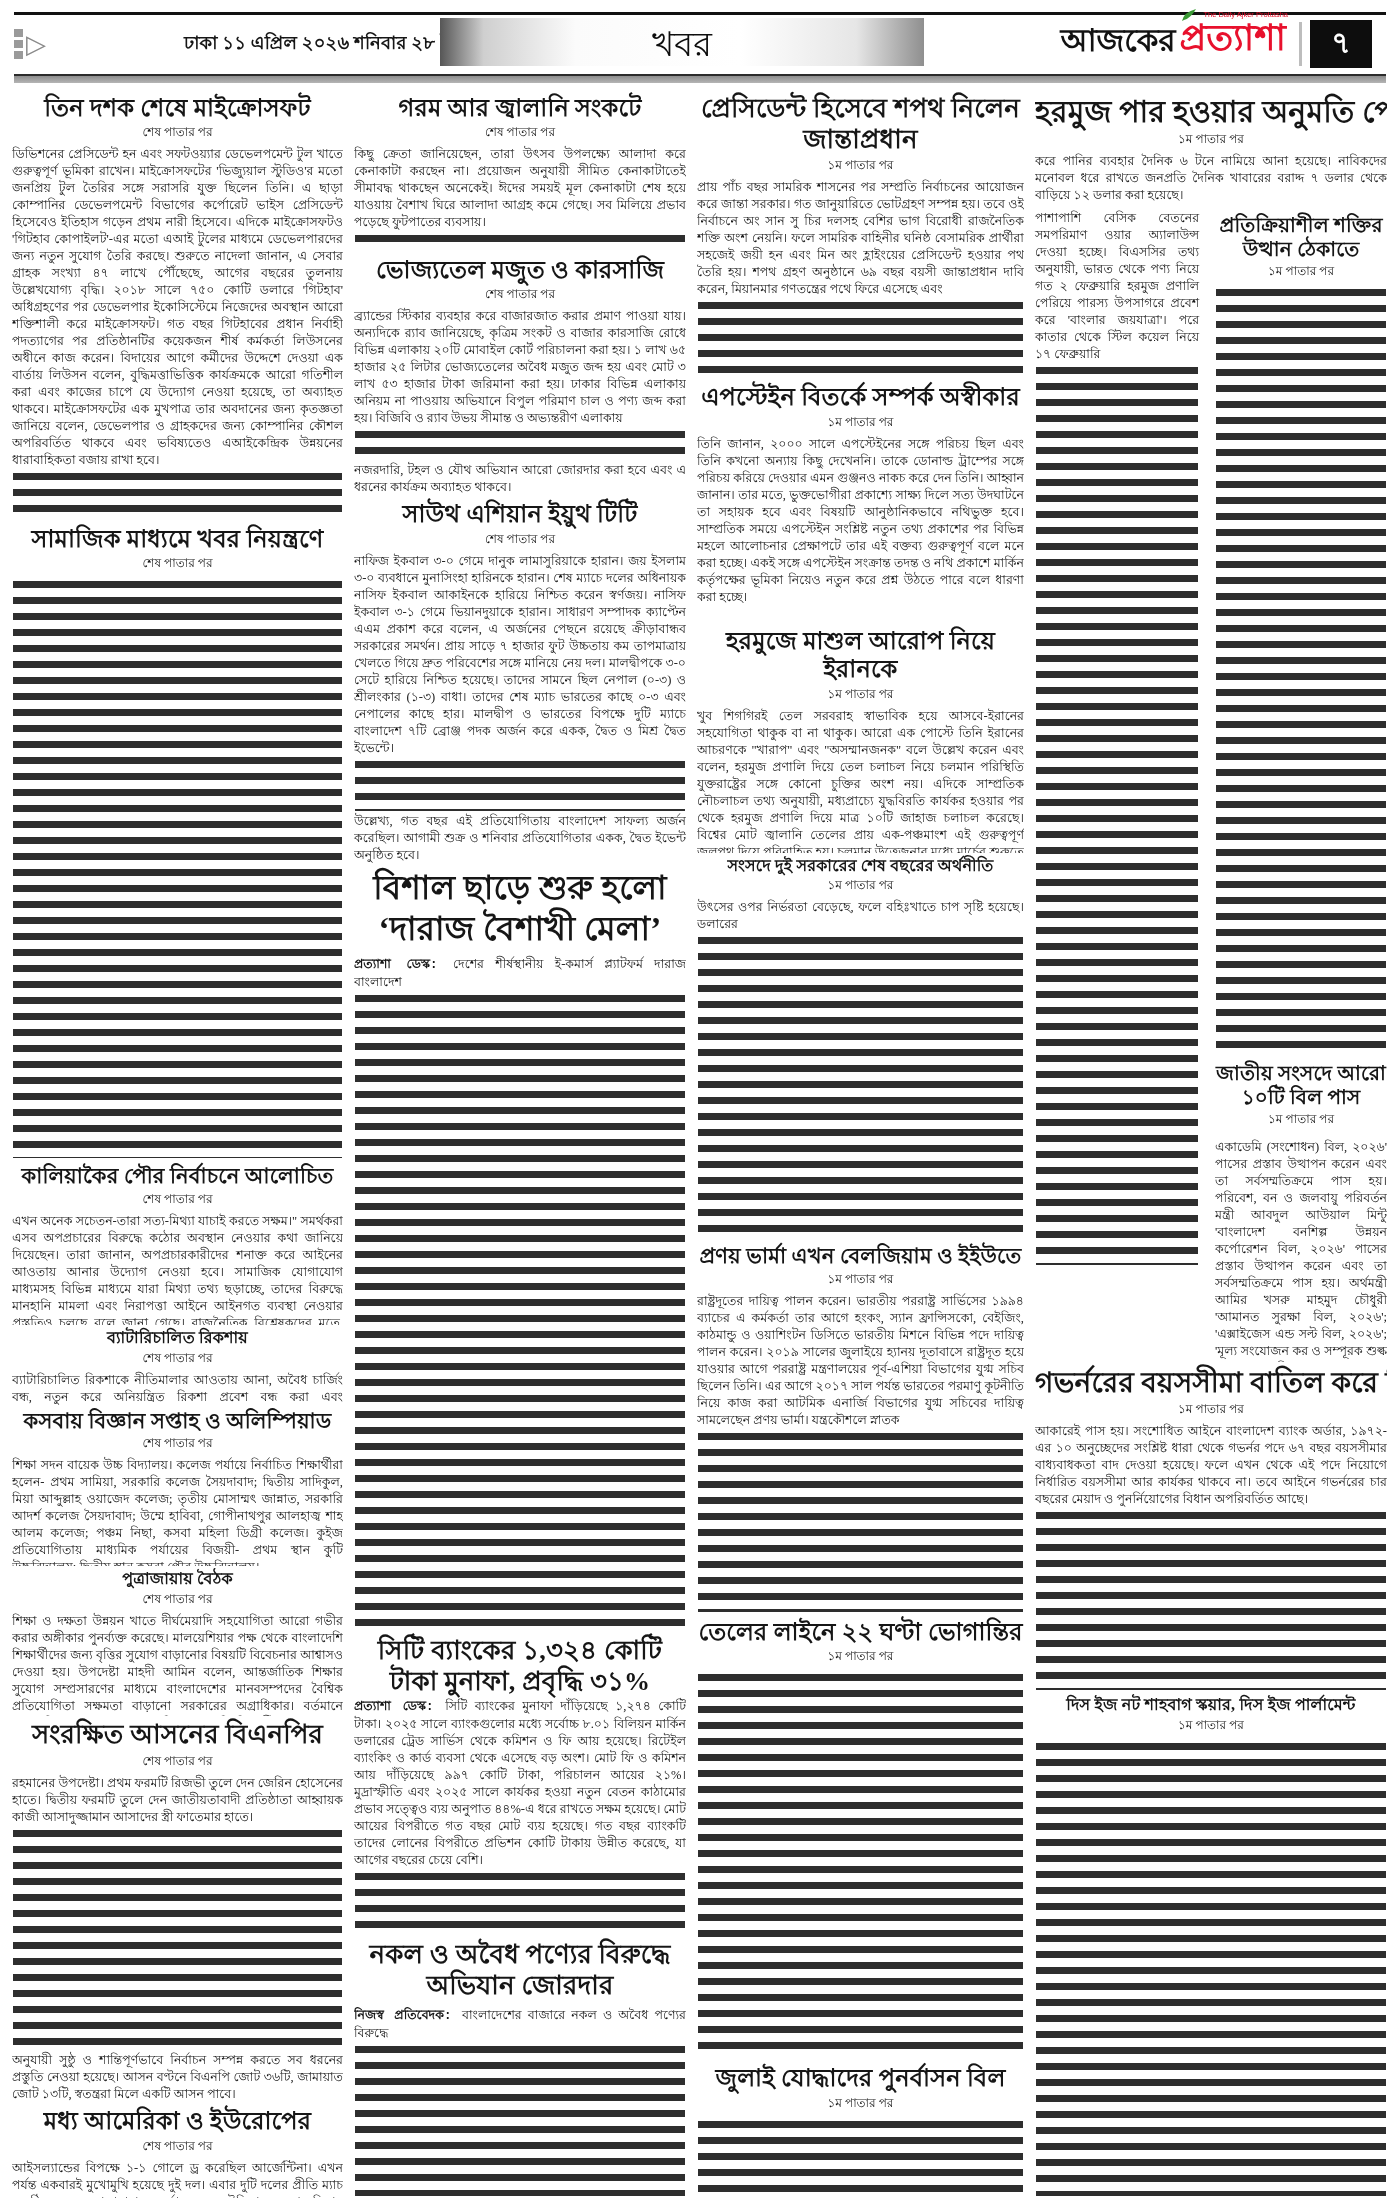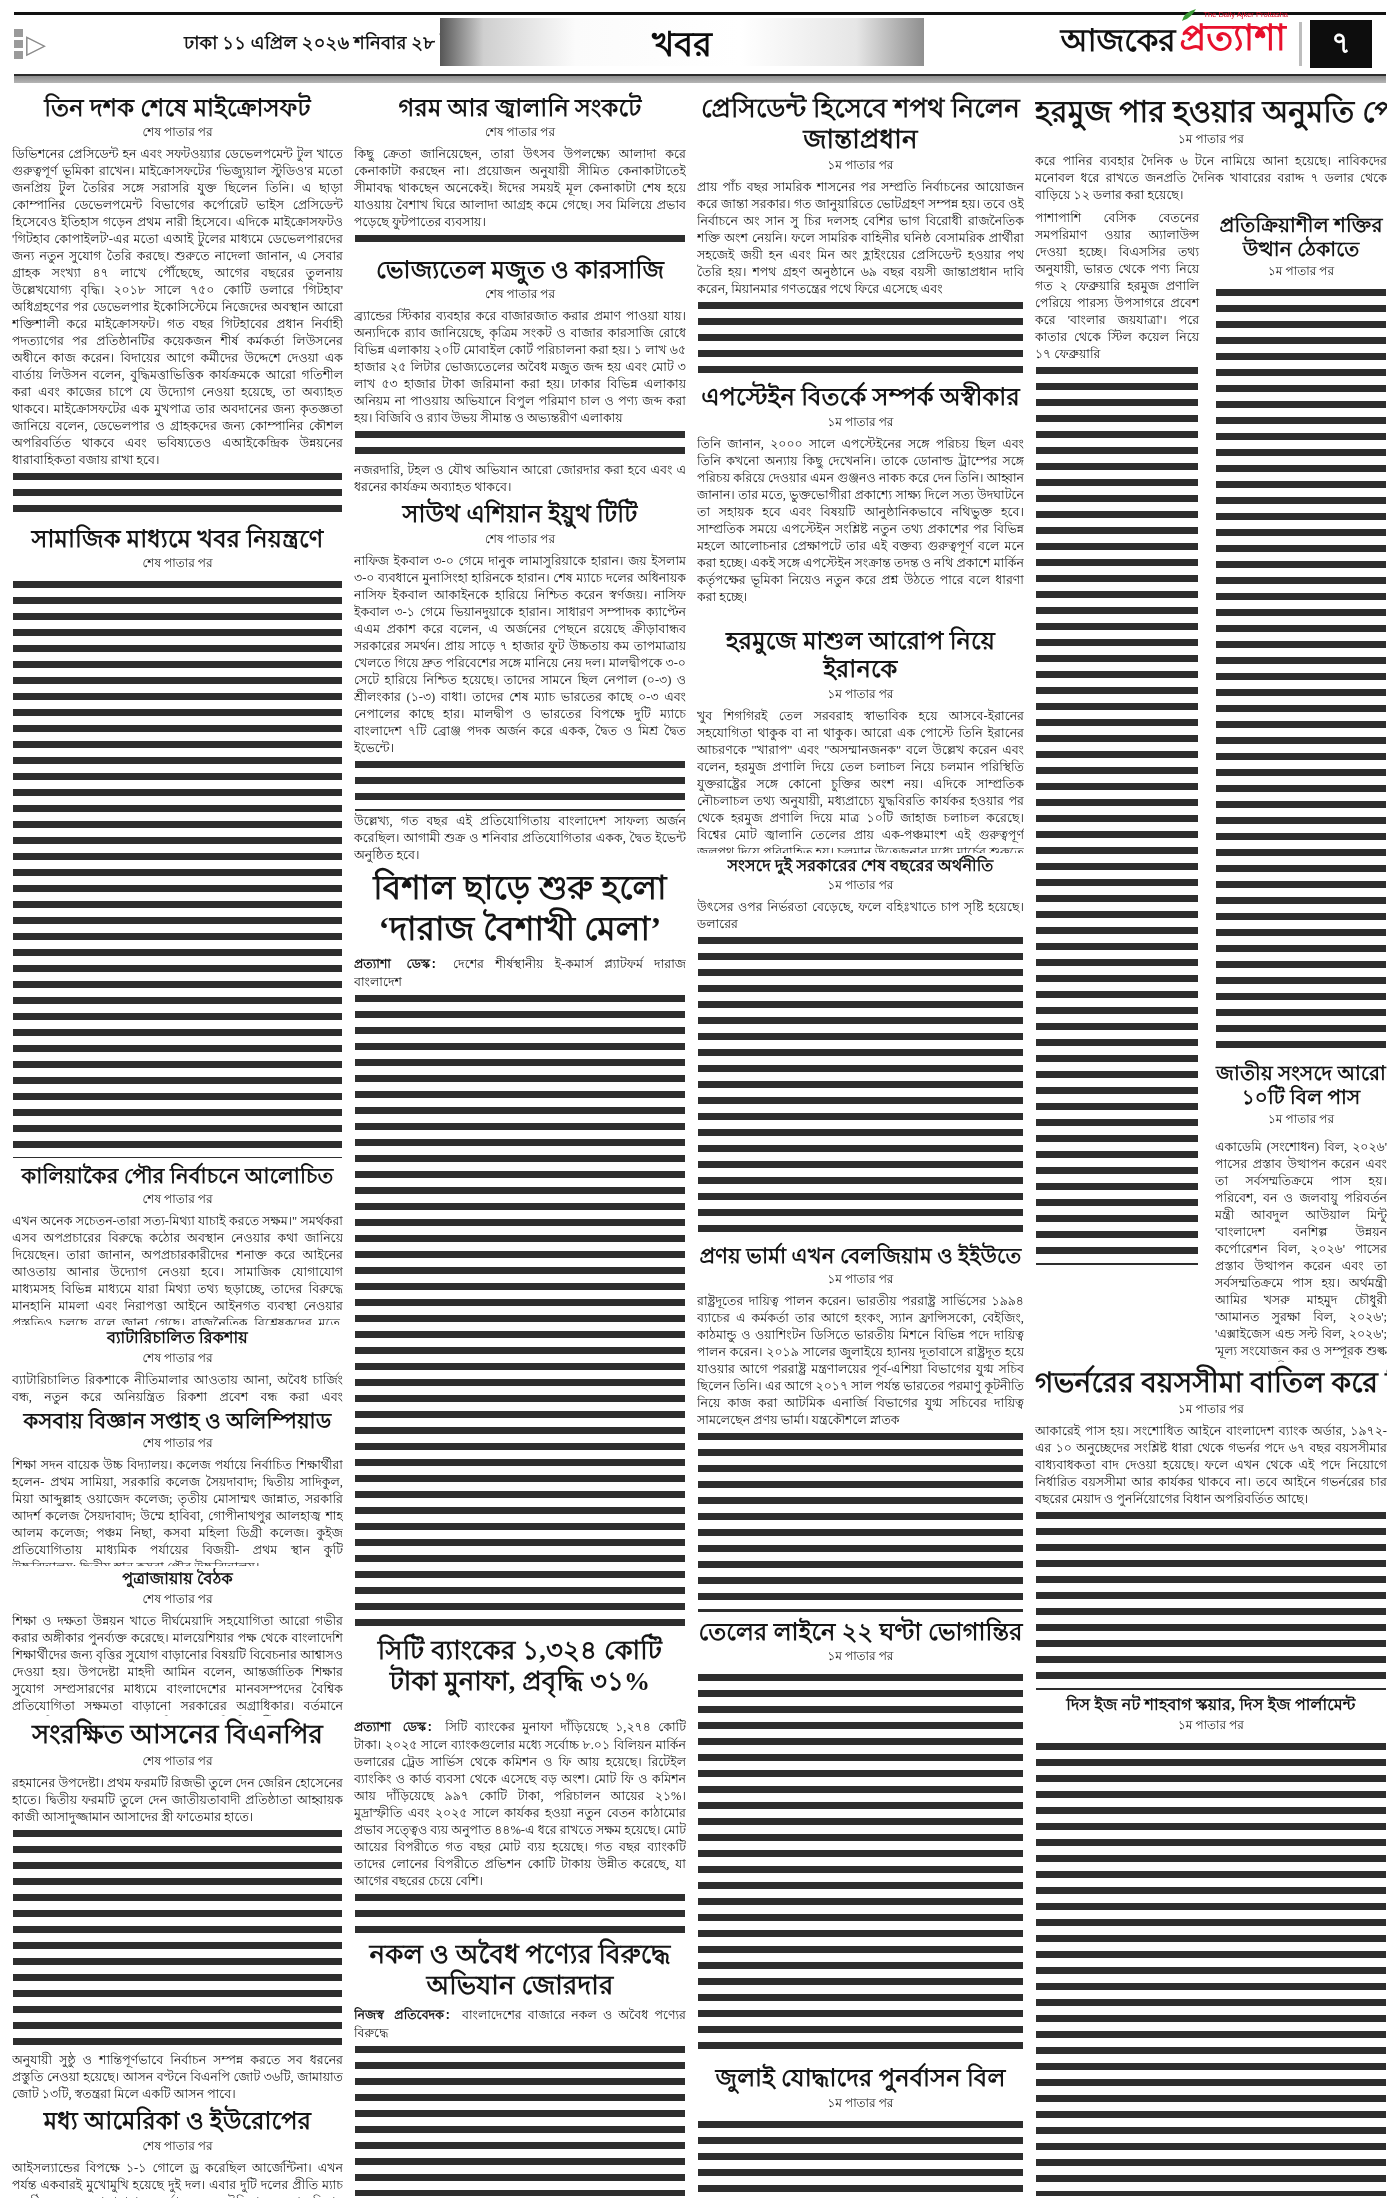--- a/index.html
+++ b/index.html
@@ -15,21 +15,21 @@
   .page-marker{width:60px; display:flex; align-items:center; gap:3px;}
   .page-marker .sq{display:flex; flex-direction:column; gap:3px;}
   .page-marker .sq i{display:block; width:9px; height:8px; background:#9a9a9a;}
   .page-marker .tri{font-size:26px; color:#8a8a8a; line-height:1; font-family:"DejaVu Sans",sans-serif;}
   .dateline-top{font-size:18px; font-weight:bold; letter-spacing:.2px; margin-left:110px; white-space:nowrap;}
   .section-box{
     position:absolute; left:426px; top:0; width:484px; height:48px;
     background:linear-gradient(90deg,#565656 0%,#cfcfcf 9%,#fbfbfb 28%,#ffffff 62%,#e6e6e6 86%,#8f8f8f 100%);
     display:flex; align-items:center; justify-content:center;
   }
-  .section-box .t{font-size:34px; font-weight:bold; color:#0d0d0d;margin-top:9px;}
+  .section-box .t{font-size:34px; font-weight:normal; color:#0d0d0d;margin-top:9px;}
   .brand{position:absolute; right:100px; top:2px; display:flex; align-items:flex-end; line-height:1;}
   .brand .black{font-size:31px; font-weight:bold; color:#121212;}
   .brand .red-wrap{position:relative; margin-left:4px;}
   .brand .red{font-size:36px; font-weight:bold; color:var(--brand-red);}
   .brand .tagline{position:absolute; right:-2px; top:-9px; font-size:7.5px; color:var(--brand-red);
     font-family:"Liberation Sans",sans-serif; white-space:nowrap;}
   .brand .leaf{position:absolute; left:2px; top:-12px; width:16px; height:14px;}
   .v-div{position:absolute; right:84px; top:4px; width:3px; height:44px; background:#bdbdbd;}
   .page-no{position:absolute; right:14px; top:2px; width:62px; height:48px; background:#0d0d0d;
     color:#fff; display:flex; align-items:center; justify-content:center; font-size:30px; font-weight:bold;}
@@ -164,21 +164,21 @@
     </article>
     <article class="art" style="height:770px">
       <h2 class="hl h32">বিশাল ছাড়ে শুরু হলো ‘দারাজ বৈশাখী মেলা’</h2>
       <p class="bd" style="margin-top:6px">
         <span class="dl">প্রত্যাশা ডেস্ক:</span><span>দেশের শীর্ষস্থানীয় ই-কমার্স প্ল্যাটফর্ম দারাজ বাংলাদেশ</span>
       </p>
       <div class="fill"></div>
     </article>
     <article class="art" style="height:305px">
       <h2 class="hl h26">সিটি ব্যাংকের ১,৩২৪ কোটি টাকা মুনাফা, প্রবৃদ্ধি ৩১%</h2>
-      <p class="bd" style="margin-top:22px">
+      <p class="bd" style="margin-top:1px">
         <span class="dl">প্রত্যাশা ডেস্ক:</span><span>সিটি ব্যাংকের মুনাফা দাঁড়িয়েছে ১,২৭৪ কোটি টাকা। ২০২৫ সালে ব্যাংকগুলোর মধ্যে সর্বোচ্চ ৮.০১ বিলিয়ন মার্কিন ডলারের ট্রেড সার্ভিস থেকে কমিশন ও ফি আয় হয়েছে। রিটেইল ব্যাংকিং ও কার্ড ব্যবসা থেকে এসেছে বড় অংশ। মোট ফি ও কমিশন আয় দাঁড়িয়েছে ৯৯৭ কোটি টাকা, পরিচালন আয়ের ২১%। মুদ্রাস্ফীতি এবং ২০২৫ সালে কার্যকর হওয়া নতুন বেতন কাঠামোর প্রভাব সত্ত্বেও ব্যয় অনুপাত ৪৪%-এ ধরে রাখতে সক্ষম হয়েছে। মোট আয়ের বিপরীতে গত বছর মোট ব্যয় হয়েছে। গত বছর ব্যাংকটি তাদের লোনের বিপরীতে প্রভিশন কোটি টাকায় উন্নীত করেছে, যা আগের বছরের চেয়ে বেশি।</span>
       </p>
       <div class="fill"></div>
     </article>
     <article class="art" style="height:262px">
       <h2 class="hl h26">নকল ও অবৈধ পণ্যের বিরুদ্ধে অভিযান জোরদার</h2>
       <p class="bd" style="margin-top:5px">
         <span class="dl">নিজস্ব প্রতিবেদক:</span><span>বাংলাদেশের বাজারে নকল ও অবৈধ পণ্যের বিরুদ্ধে</span>
       </p>
       <div class="fill"></div>

